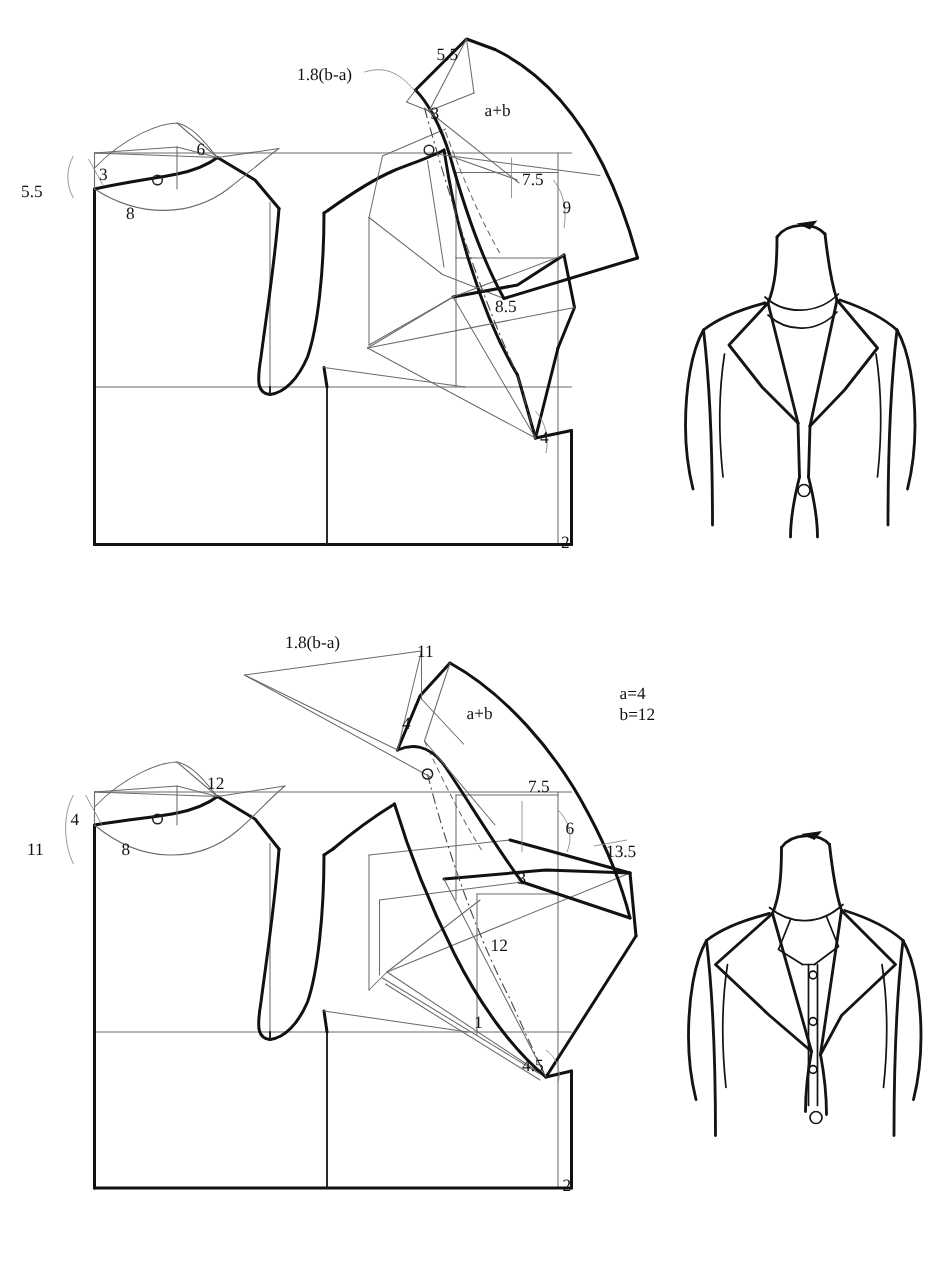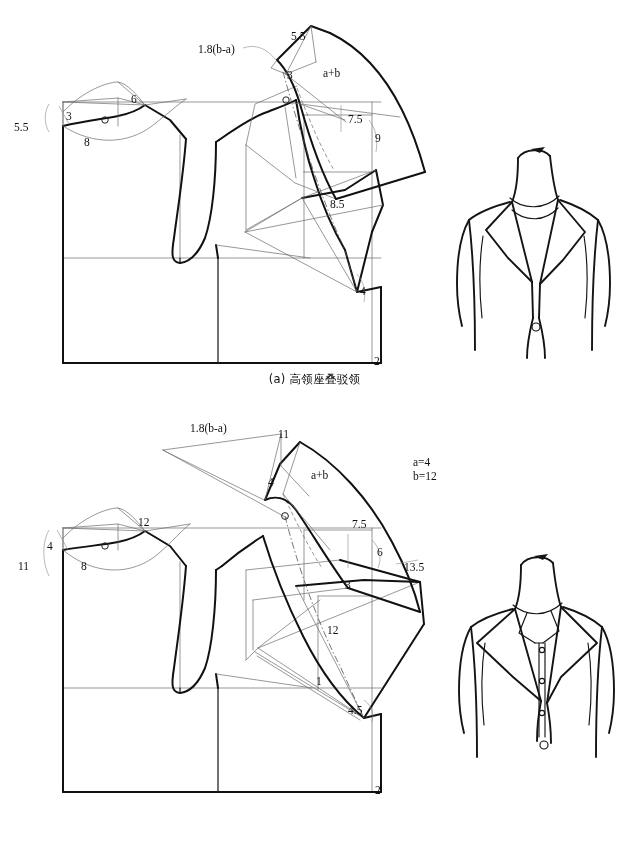--- a/index.html
+++ b/index.html
@@ -222,21 +222,20 @@
         <path class="illus" d="M84 168 C 88 184, 90 196, 90 208"></path>
 
         <path class="illus" d="M14 70 C 18 104, 20 150, 20 200"></path>
         <path class="illus" d="M143 70 C 139 104, 137 150, 137 200"></path>
 
         <circle class="illus-thin" cx="81" cy="177" r="4"></circle>
       </g>
 
     </svg>
 
-    <div class="caption" id="caption-a">(a) 高领座叠驳领</div>
   </div>
 
   <div class="figure-block" id="figure-b">
 
     <svg class="draft-svg" id="svg-b" width="629" height="442" viewBox="0 0 629 442">
 
       <g>
         <path class="light" d="M63 128 L381 128"></path>
         <path class="light" d="M63 288 L381 288"></path>
         <path class="light" d="M180 162 L180 288"></path>

